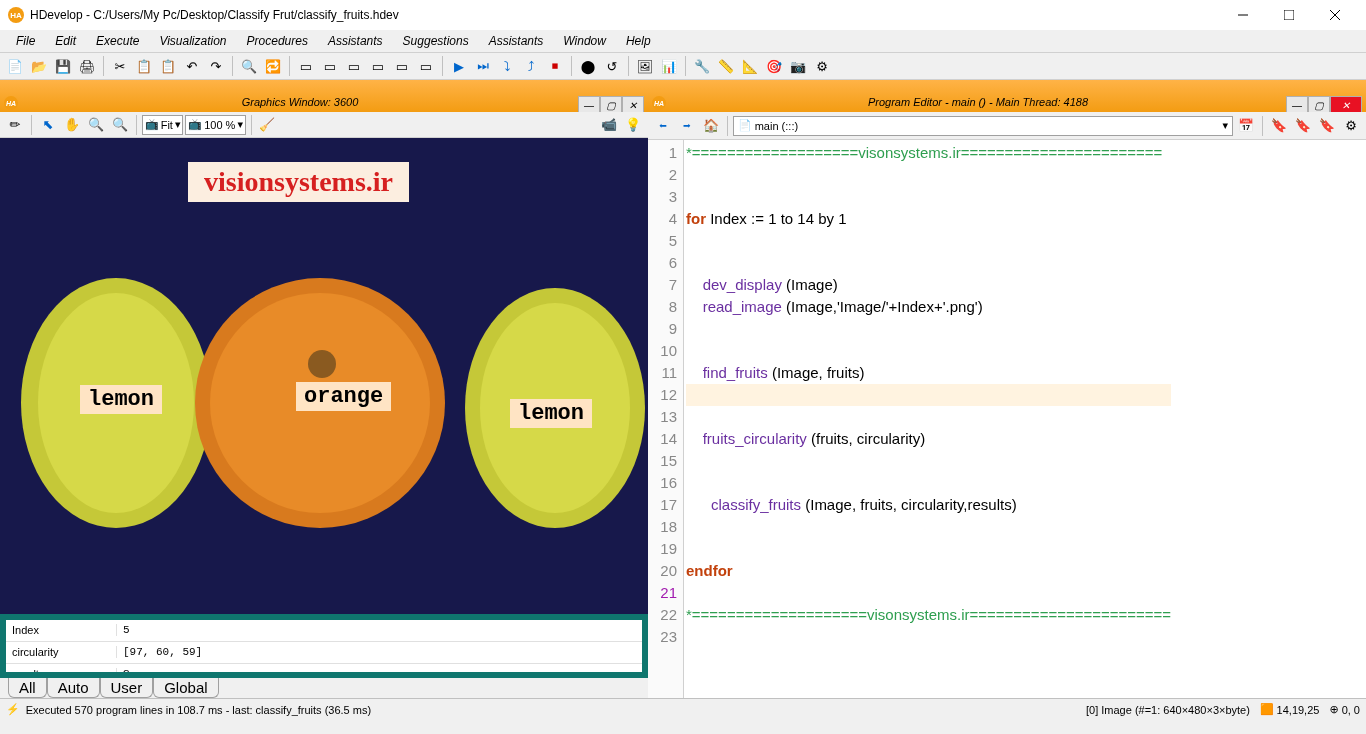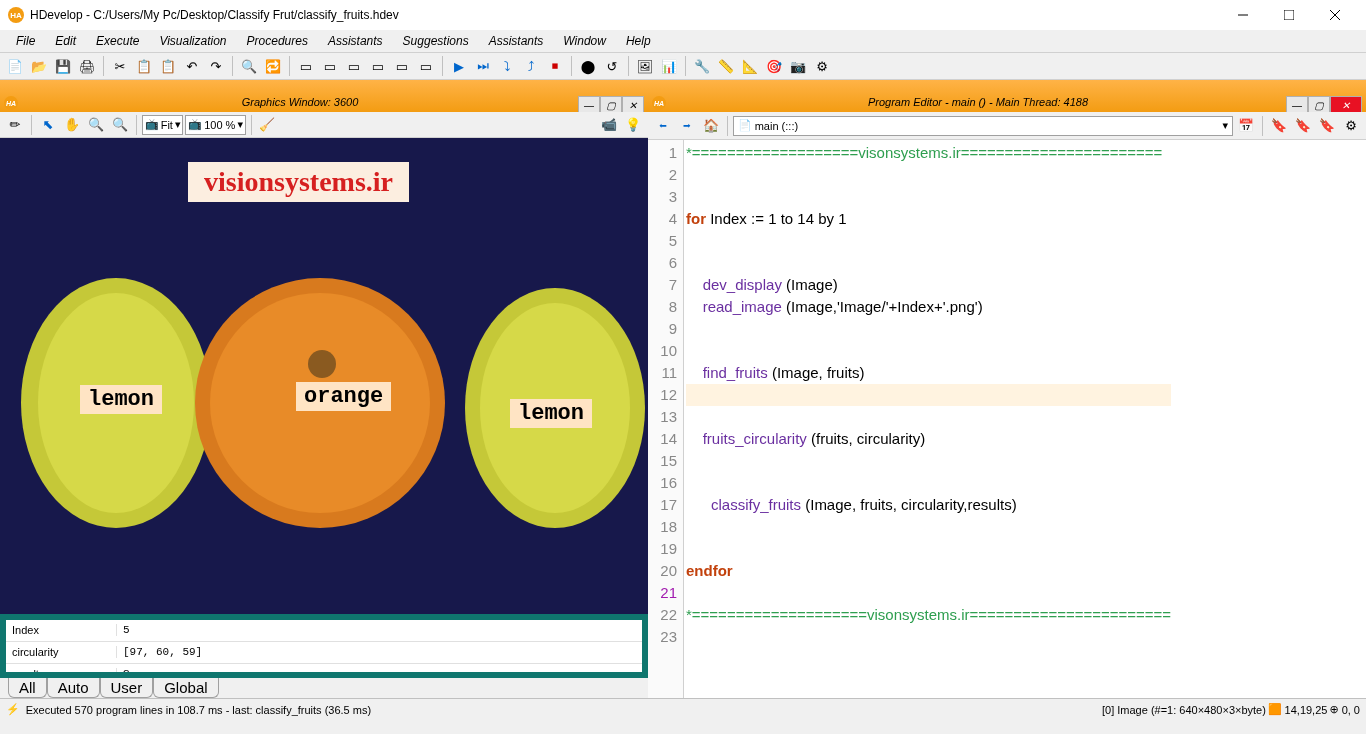--- a/index.html
+++ b/index.html
@@ -40,21 +40,21 @@
 .code-area { flex: 1; display: flex; background: #fff; font-family: 'Courier New', monospace; font-size: 15px; overflow: auto; }
 .gutter { width: 36px; text-align: right; color: #888; padding: 2px 6px 0 0; border-right: 1px solid #d0d0d0; user-select: none; background: #fafafa; line-height: 22px; }
 .code-lines { padding: 2px 2px 0 2px; line-height: 22px; }
 .code-line { white-space: pre; }
 .tk-comment { color: #2e9e4f; }
 .tk-keyword { color: #c2410c; font-weight: bold; }
 .tk-ident { color: #6a2fa0; }
 .tk-hl { background: #fff3e0; display: block; }
 .statusbar { height: 22px; display: flex; align-items: center; padding: 0 6px; border-top: 1px solid #c0c0c0; font-size: 11px; background: #f0f0f0; }
 .status-left { flex: 1; display: flex; align-items: center; gap: 6px; }
-.status-right { display: flex; gap: 2px; align-items: center; }
+.status-right { display: flex; gap: 10px; align-items: center; }
 .arrow { font-family: monospace; }
 svg { display: block; }
 </style>
 </head>
 <body>
 
 <div class="titlebar">
   <div class="titlebar-icon">HA</div>
   <div class="titlebar-text">HDevelop - C:/Users/My Pc/Desktop/Classify Frut/classify_fruits.hdev</div>
   <div class="win-controls">

